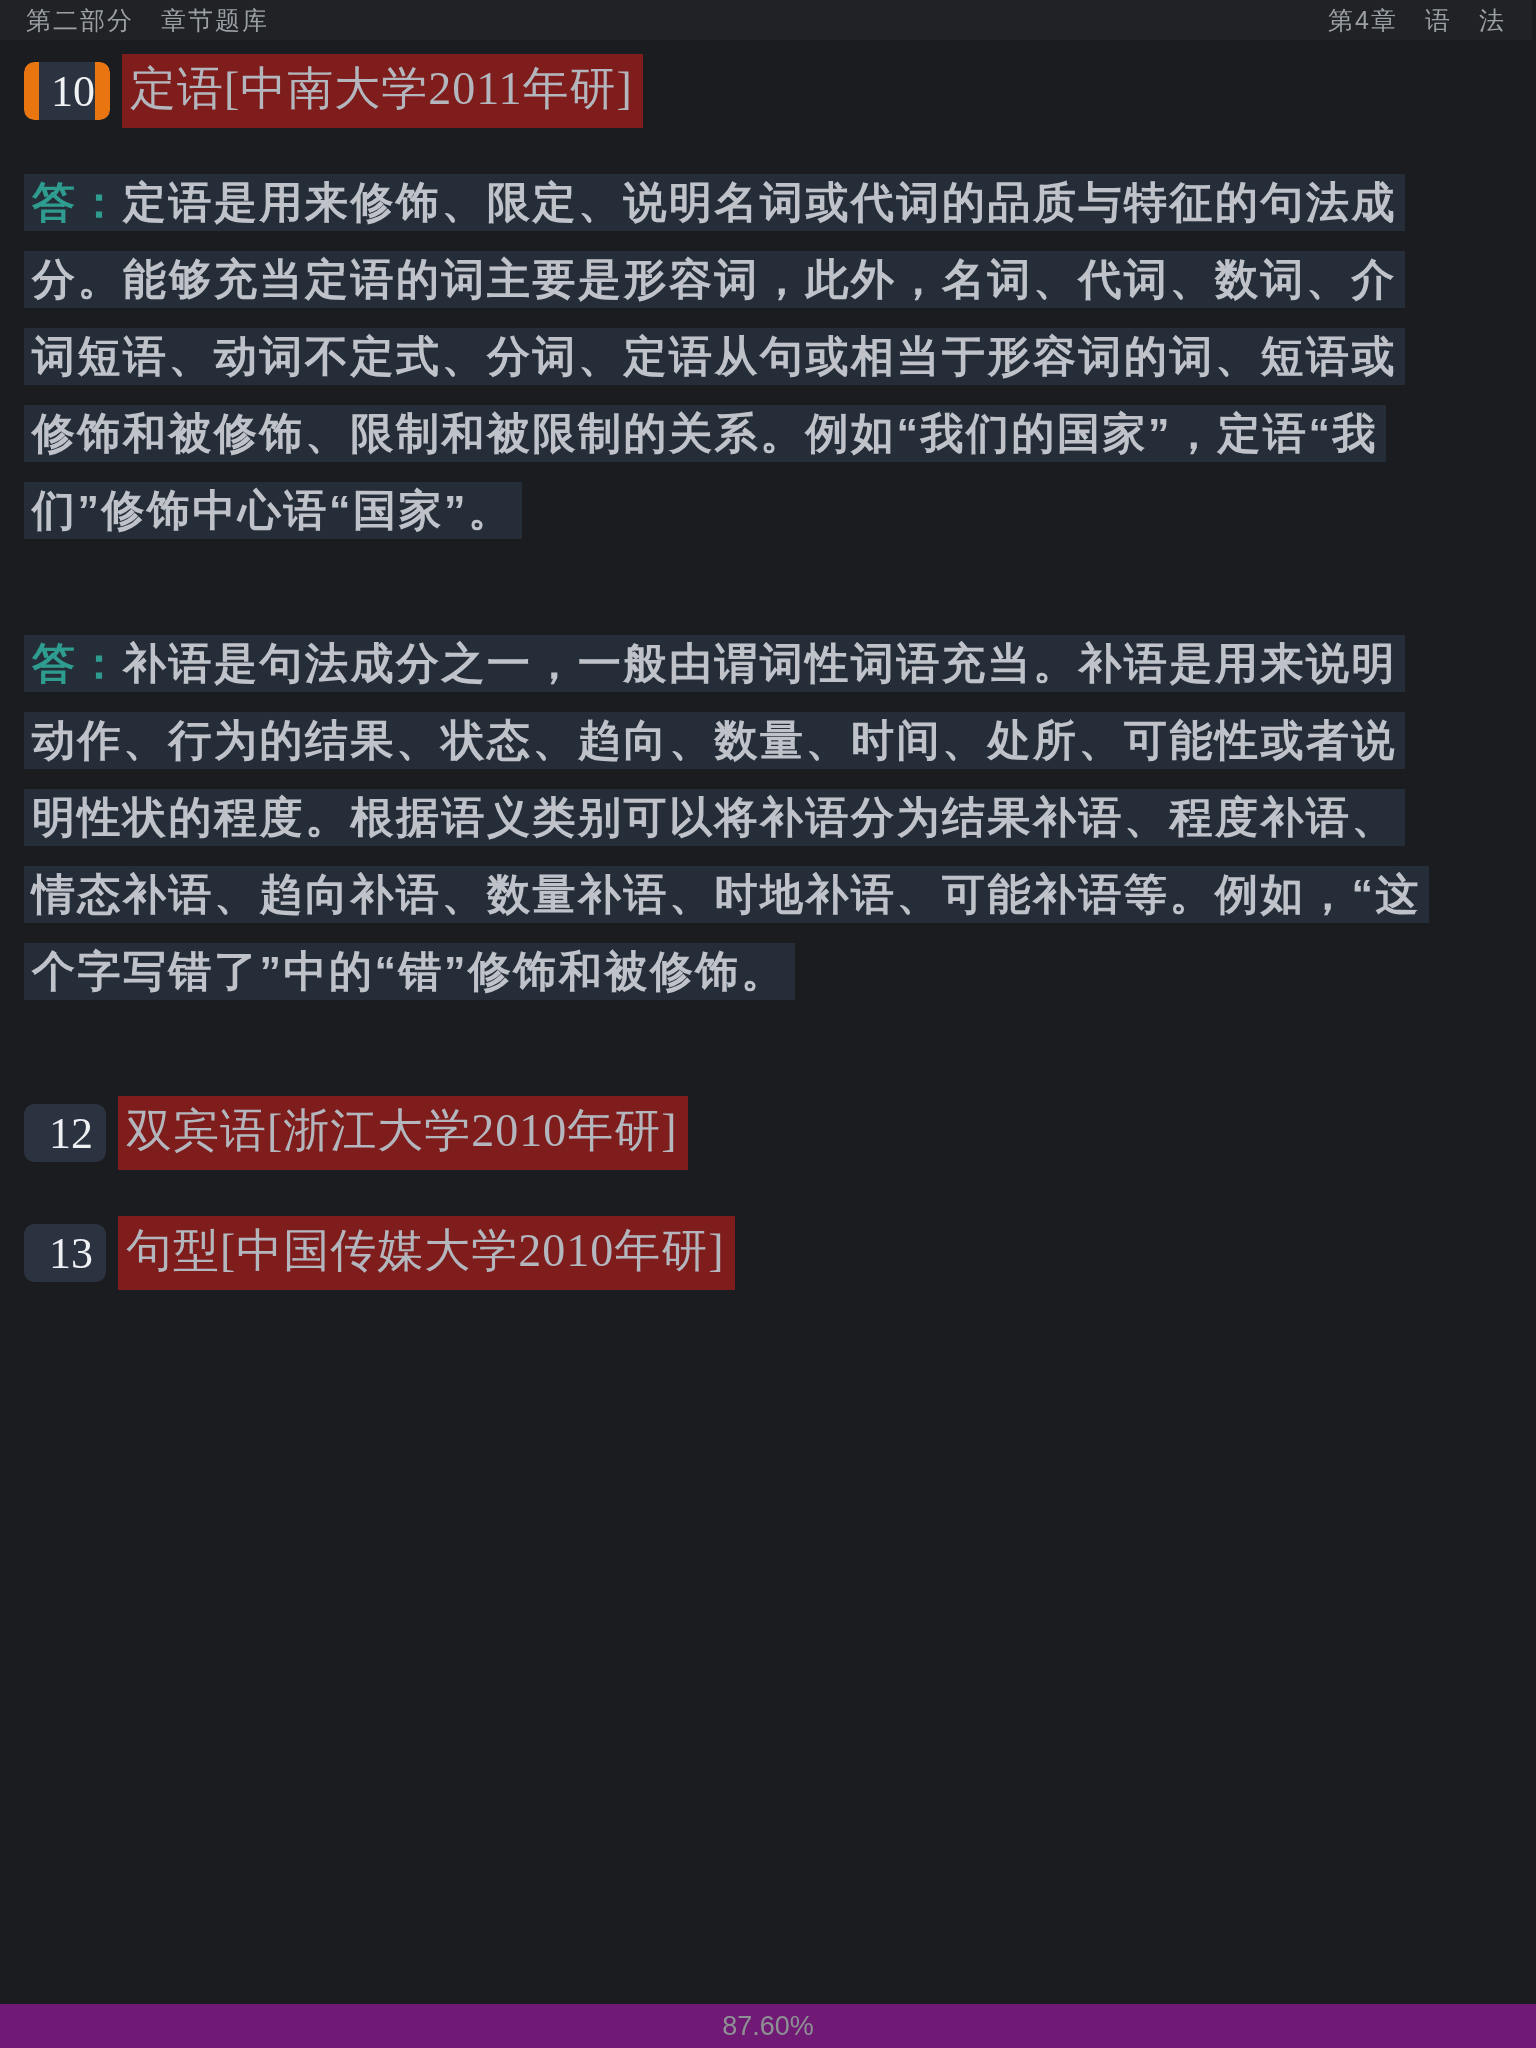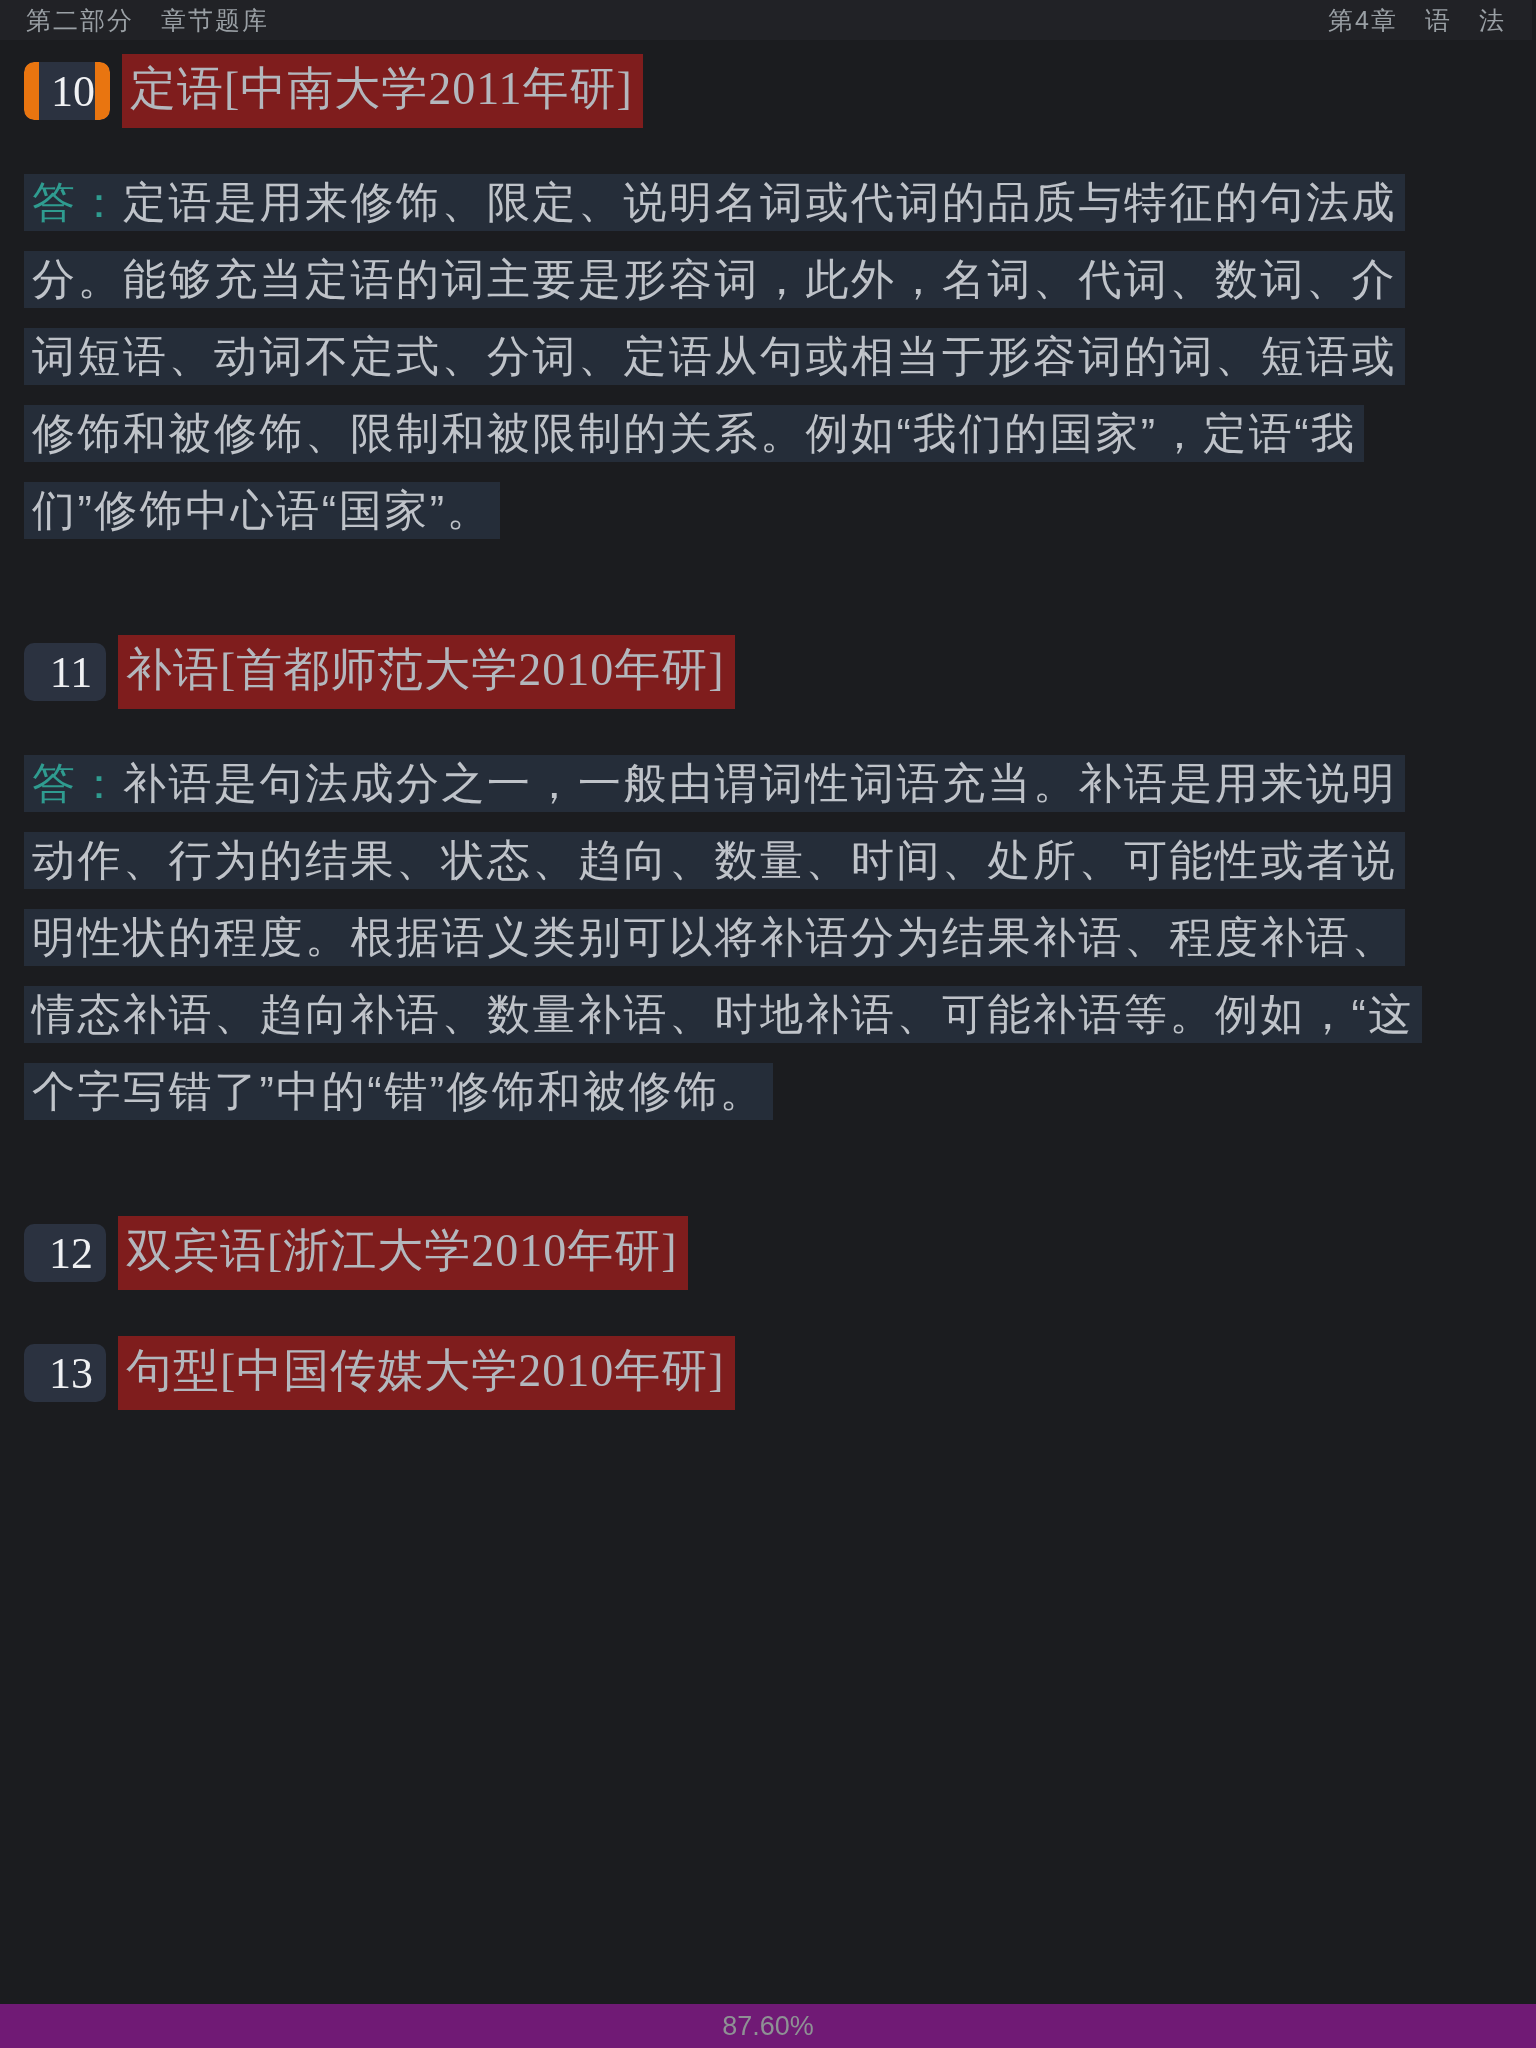--- a/index.html
+++ b/index.html
@@ -15,21 +15,21 @@
   .badge{position:relative;display:flex;align-items:stretch;background:#2b3240;border-radius:10px;
          height:58px;min-width:82px;box-sizing:border-box;justify-content:center;overflow:hidden;}
   .badge .num{display:flex;align-items:center;justify-content:center;flex:1;
               color:#f0f1f3;font-size:44px;font-family:"Liberation Serif","DejaVu Serif",serif;padding-left:12px;}
   .badge.sel .handle{width:15px;background:#e97510;}
   .handle.l{border-radius:10px 0 0 10px;}
   .handle.r{border-radius:0 10px 10px 0;}
   .q-title{margin-left:12px;background:#7f1d1d;color:#b3b7bd;font-size:46px;
            font-family:"Liberation Serif","DejaVu Serif",serif;
            padding:4px 10px 8px 8px;letter-spacing:1px;white-space:nowrap;}
-  .answer{margin-bottom:96px;}
+  .answer{margin-bottom:96px;font-weight:bold;}
   .a-line{display:table;background:#252d39;color:#bfc3c9;font-size:43px;line-height:57px;
           letter-spacing:2.5px;margin:0 0 20px 24px;padding:0 8px 0 8px;white-space:nowrap;}
   .a-label{color:#2f9c90;}
   
   .ftr{position:absolute;left:0;right:0;bottom:0;height:44px;background:#701a75;
        display:flex;align-items:center;justify-content:center;color:#8e9194;font-size:27px;}
 </style>
 </head>
 <body>
 
@@ -55,26 +55,20 @@
             <span class="a-label">答：</span>
             <span>定语是用来修饰、限定、说明名词或代词的品质与特征的句法成</span>
           </div>
           <div class="a-line">分。能够充当定语的词主要是形容词，此外，名词、代词、数词、介</div>
           <div class="a-line">词短语、动词不定式、分词、定语从句或相当于形容词的词、短语或</div>
           <div class="a-line">修饰和被修饰、限制和被限制的关系。例如“我们的国家”，定语“我</div>
           <div class="a-line">们”修饰中心语“国家”。</div>
         </div>
       </section>
       <section class="question">
-        <div class="q-heading">
-          <span class="badge">
-            <span class="num">11</span>
-          </span>
-          <span class="q-title">补语[首都师范大学2010年研]</span>
-        </div>
         <div class="answer">
           <div class="a-line">
             <span class="a-label">答：</span>
             <span>补语是句法成分之一，一般由谓词性词语充当。补语是用来说明</span>
           </div>
           <div class="a-line">动作、行为的结果、状态、趋向、数量、时间、处所、可能性或者说</div>
           <div class="a-line">明性状的程度。根据语义类别可以将补语分为结果补语、程度补语、</div>
           <div class="a-line">情态补语、趋向补语、数量补语、时地补语、可能补语等。例如，“这</div>
           <div class="a-line">个字写错了”中的“错”修饰和被修饰。</div>
         </div>

